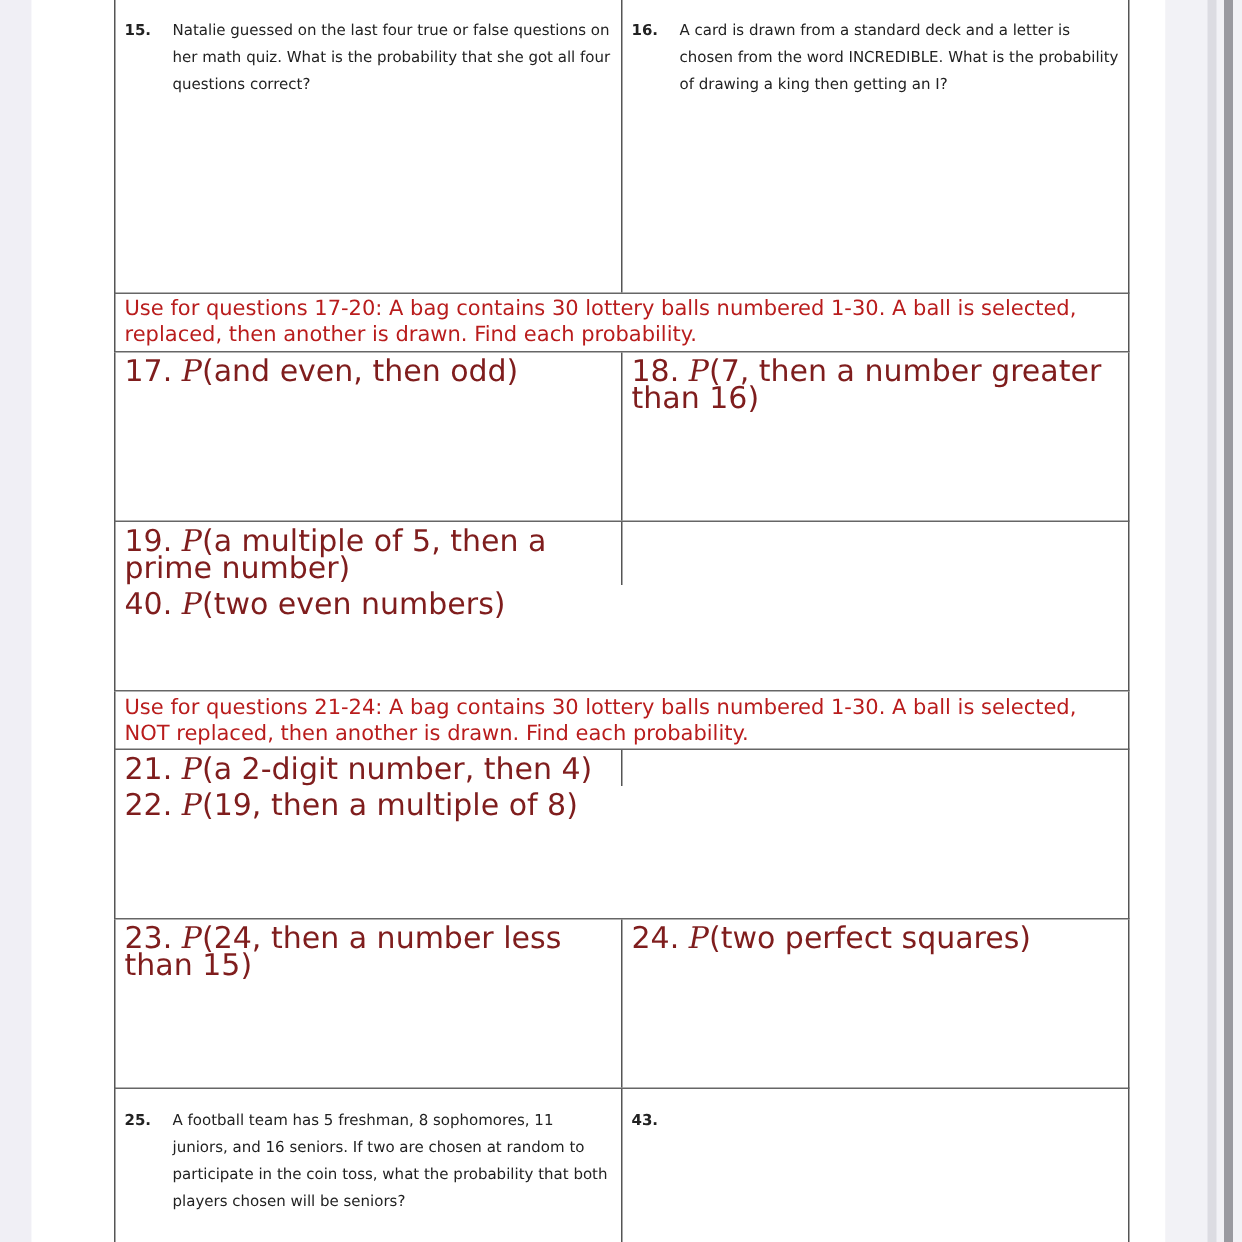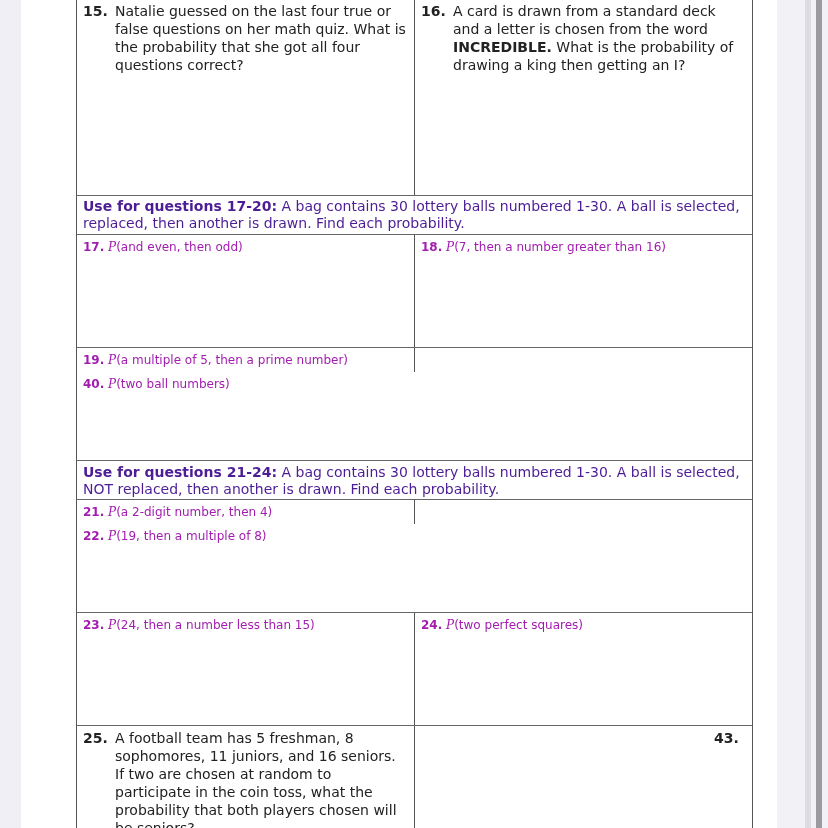--- a/index.html
+++ b/index.html
@@ -14,27 +14,27 @@
   .scroll-track { position:absolute; left:805px; top:0; width:6px; height:828px; background:#dcdce2; }
   .scroll-thumb { position:absolute; left:816px; top:0; width:6px; height:828px; background:#9a9aa0; }
   .scroll-edge { position:absolute; left:822px; top:0; width:6px; height:828px; background:#f2f2f6; }
 
   .sheet { position:absolute; left:76px; top:-2px; width:677px; }
   .row { position:relative; display:flex; border-left:1.5px solid #555; border-right:1.5px solid #555; border-bottom:1.5px solid #666; }
   .row.top { border-top:1.5px solid #666; }
   .cell { box-sizing:border-box; position:relative; }
   .cell.left { width:338px; border-right:1.5px solid #555; }
   .cell.right { flex:1; }
-  .q { display:flex; padding:3px 6px 0 6px; font-size:14px; line-height:18px; color:#222;justify-content:flex-end; }
+  .q { display:flex; padding:13px 6px 0 6px; font-size:10px; line-height:18px; color:#222; }
   .qnum { font-weight:bold; width:32px; flex:none; }
   .qtext { flex:1; }
-  .b { font-weight:bold; }
-  .sp { padding:3px 6px; font-size:12px; line-height:18px; color:#a21caf; }
+  .b { font-weight:normal; }
+  .sp { padding:3px 6px; font-size:20px; line-height:18px; color:#7f1d1d; }
   .it { font-style:italic; font-family:"DejaVu Serif", serif; }
-  .hdr { padding:2px 6px 0 6px; font-size:14px; line-height:17px; color:#4c1d95; width:100%; box-sizing:border-box; }
+  .hdr { padding:2px 6px 0 6px; font-size:14px; line-height:17px; color:#b91c1c; width:100%; box-sizing:border-box; }
 </style>
 </head>
 <body>
 
 <div class="left-gutter"></div>
 <div class="page"></div>
 <div class="right-gap"></div>
 <div class="scroll-track"></div>
 <div class="scroll-thumb"></div>
 <div class="scroll-edge"></div>
@@ -67,21 +67,21 @@
     <div class="cell right">
       <div class="sp"><span class="b">18.</span> <span class="it">P</span><span>(7, then a number greater than 16)</span></div>
     </div>
   </div>
 
   <div class="row" style="height:112px;flex-direction:column;">
     <div class="cell left">
       <div class="sp"><span class="b">19.</span> <span class="it">P</span><span>(a multiple of 5, then a prime number)</span></div>
     </div>
     <div class="cell right">
-      <div class="sp"><span class="b">40.</span> <span class="it">P</span><span>(two ball numbers)</span></div>
+      <div class="sp"><span class="b">40.</span> <span class="it">P</span><span>(two even numbers)</span></div>
     </div>
   </div>
 
   <div class="row" style="height:38px;align-items:center;">
     <div class="hdr"><span class="b">Use for questions 21-24:</span><span>  A bag contains 30 lottery balls numbered 1-30.  A ball is selected, NOT replaced, then another is drawn.  Find each probability.</span></div>
   </div>
 
   <div class="row" style="height:112px;flex-direction:column;">
     <div class="cell left">
       <div class="sp"><span class="b">21.</span> <span class="it">P</span><span>(a 2-digit number, then 4)</span></div>

